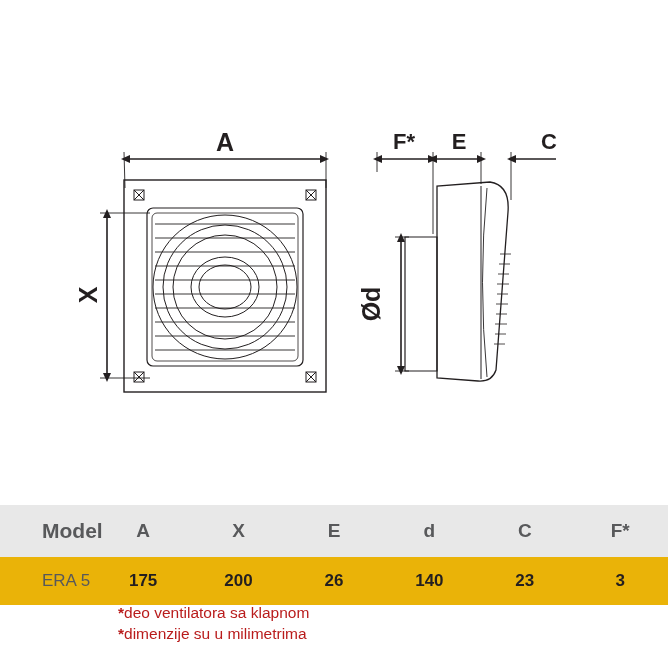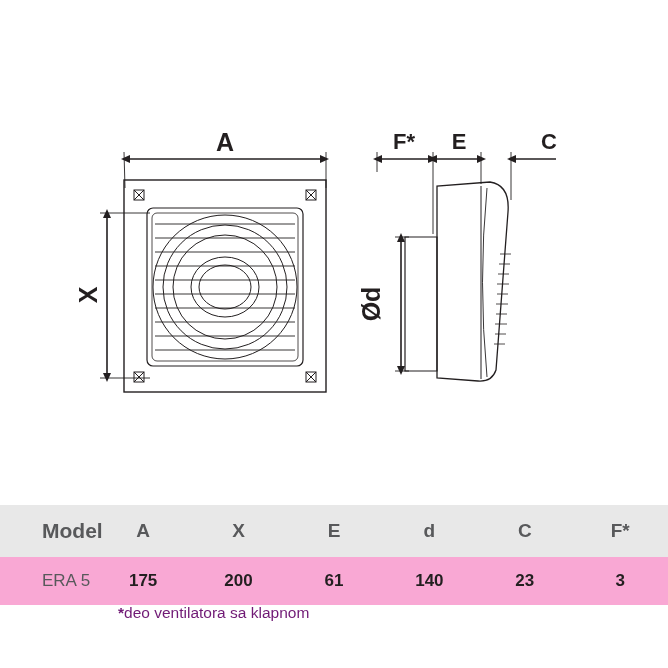--- a/index.html
+++ b/index.html
@@ -46,42 +46,42 @@
     padding: 14px 0 14px 0;
     text-align: center;
     border: none;
   }
   table.dim-table thead th.model-col {
     text-align: left;
     padding-left: 42px;
     font-size: 21px;
   }
   table.dim-table tbody td {
-    background: #f9a8d4;
+    background: #eab308;
     color: #231f20;
     font-size: 17px;
     font-weight: bold;
     padding: 14px 0 14px 0;
     text-align: center;
     border: none;
   }
   table.dim-table tbody td.model-col {
     text-align: left;
     padding-left: 42px;
     font-weight: normal;
     font-size: 17px;
     color: #58595b;
   }
   .notes {
     position: absolute;
     left: 118px;
     top: 602px;
     font-size: 15.5px;
     line-height: 21px;
-    color: #701a75;
+    color: #b91c1c;
   }
   .notes div { white-space: nowrap; }
   .notes b { font-weight: bold; }
 </style>
 </head>
 <body>
 
 <div id="root">
 
   <svg class="drawing" viewBox="0 0 668 510">
@@ -212,26 +212,27 @@
           <th>d</th>
           <th>C</th>
           <th>F*</th>
         </tr>
       </thead>
       <tbody>
         <tr>
           <td class="model-col">ERA 5</td>
           <td>175</td>
           <td>200</td>
-          <td>61</td>
+          <td>26</td>
           <td>140</td>
           <td>23</td>
           <td>3</td>
         </tr>
       </tbody>
     </table>
   </div>
 
   <div class="notes">
     <div><b>*</b><span>deo ventilatora sa klapnom</span></div>
+    <div><b>*</b><span>dimenzije su u milimetrima</span></div>
   </div>
 
 </div>
 
 </body></html>

